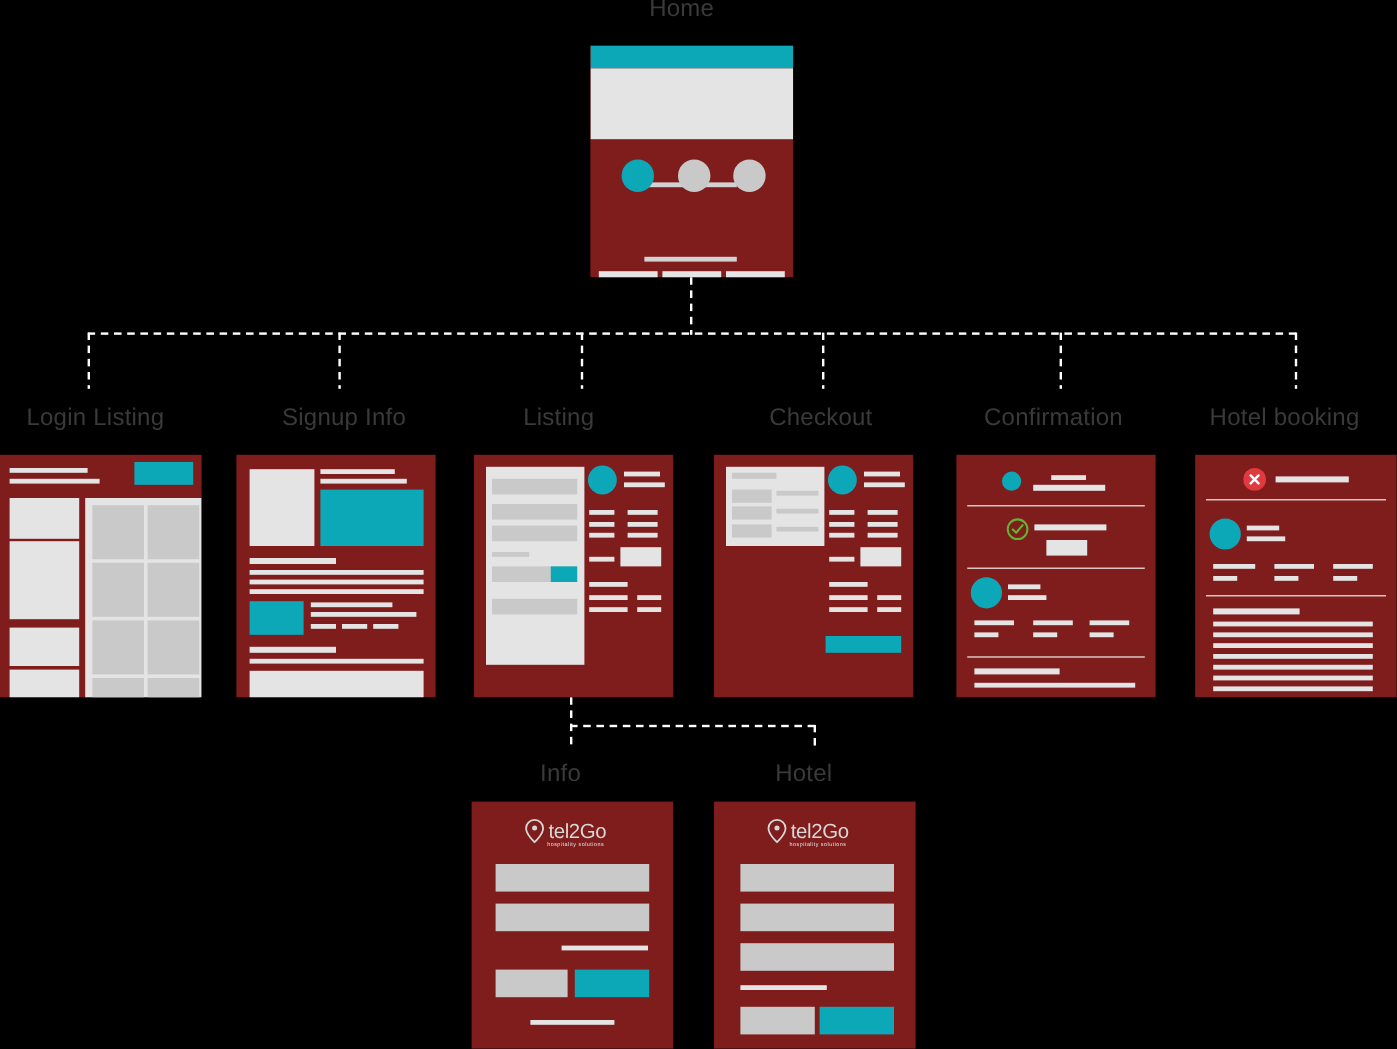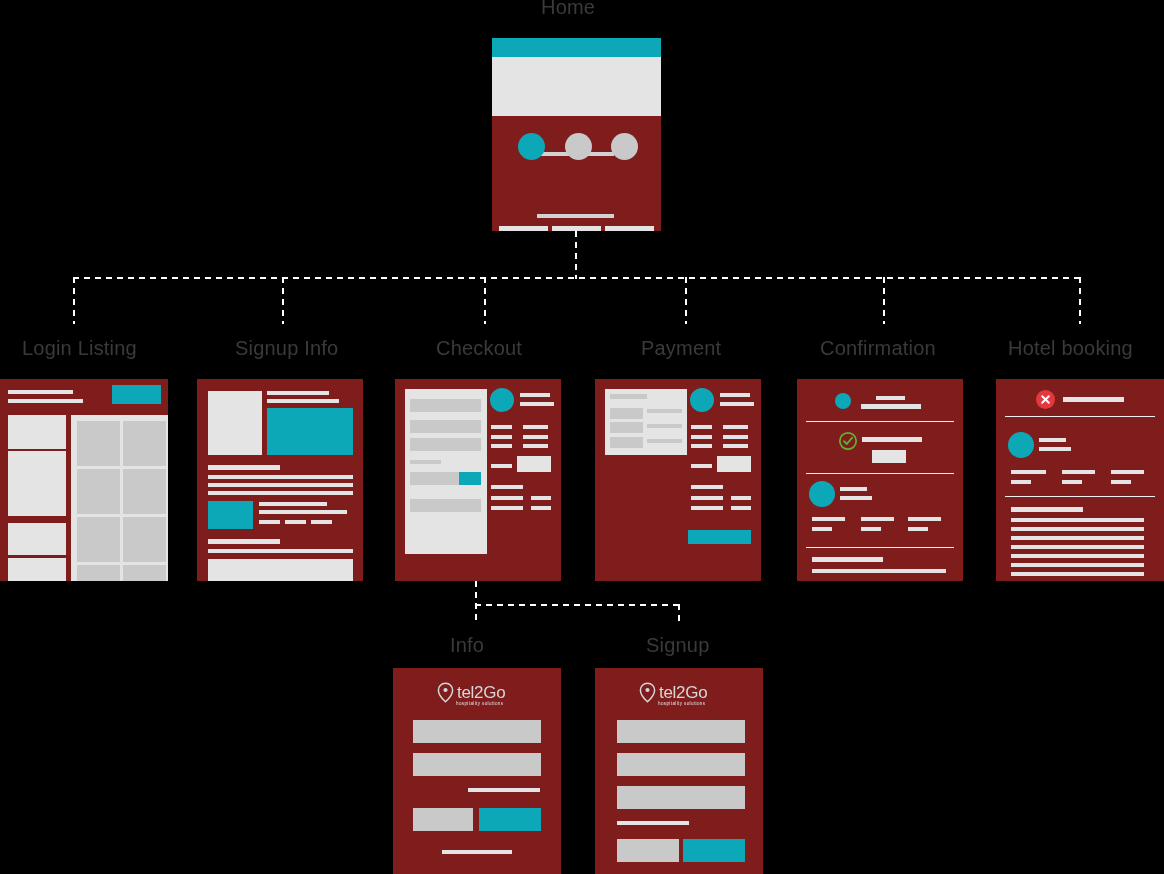--- a/index.html
+++ b/index.html
@@ -85,22 +85,22 @@
 
   <div class="conn-v" style="left:73px;  top:277px; height:47px;"></div>
   <div class="conn-v" style="left:282px; top:277px; height:47px;"></div>
   <div class="conn-v" style="left:484px; top:277px; height:47px;"></div>
   <div class="conn-v" style="left:685px; top:277px; height:47px;"></div>
   <div class="conn-v" style="left:883px; top:277px; height:47px;"></div>
   <div class="conn-v" style="left:1079px; top:277px; height:47px;"></div>
 
   <div class="node-label" style="left:22px;   top:337px;">Login Listing</div>
   <div class="node-label" style="left:235px;  top:337px;">Signup Info</div>
-  <div class="node-label" style="left:436px;  top:337px;">Checkout</div>
-  <div class="node-label" style="left:641px;  top:337px;">Payment</div>
+  <div class="node-label" style="left:436px;  top:337px;">Listing</div>
+  <div class="node-label" style="left:641px;  top:337px;">Checkout</div>
   <div class="node-label" style="left:820px;  top:337px;">Confirmation</div>
   <div class="node-label" style="left:1008px; top:337px;">Hotel booking</div>
 
   <div class="card" style="left:-10px; top:379px; width:178px; height:202px;">
     <div class="blk g-l" style="left:18px; top:11px; width:65px; height:4px;"></div>
     <div class="blk g-l" style="left:18px; top:20px; width:75px; height:4px;"></div>
     <div class="blk teal" style="left:122px; top:6px; width:49px; height:19px;"></div>
 
     <div class="blk g-l" style="left:18px; top:36px; width:58px; height:34px;"></div>
     <div class="blk g-l" style="left:18px; top:72px; width:58px; height:65px;"></div>
@@ -263,21 +263,21 @@
     <div class="blk g-l" style="left:15px; top:175px; width:133px; height:4px;"></div>
     <div class="blk g-l" style="left:15px; top:184px; width:133px; height:4px;"></div>
     <div class="blk g-l" style="left:15px; top:193px; width:133px; height:4px;"></div>
   </div>
 
   <div class="conn-v" style="left:475px; top:581px; height:40px;"></div>
   <div class="conn-h" style="left:475px; top:604px; width:205px;"></div>
   <div class="conn-v" style="left:678px; top:604px; height:18px;"></div>
 
   <div class="node-label" style="left:450px; top:634px;">Info</div>
-  <div class="node-label" style="left:646px; top:634px;">Signup</div>
+  <div class="node-label" style="left:646px; top:634px;">Hotel</div>
 
   <div class="card" style="left:393px; top:668px; width:168px; height:206px;">
     <div class="logo" style="left:44px; top:14px;">
       <svg width="17" height="21" viewBox="0 0 17 21">
         <path d="M8.5 1.2 C4.5 1.2 1.4 4.3 1.4 8.2 C1.4 13.4 8.5 19.8 8.5 19.8 C8.5 19.8 15.6 13.4 15.6 8.2 C15.6 4.3 12.5 1.2 8.5 1.2 Z" fill="none" stroke="#d7d7d7" stroke-width="1.5"></path>
         <circle cx="8.5" cy="8" r="2.1" fill="#d7d7d7"></circle>
       </svg>
       <span class="logo-text">tel2Go</span>
     </div>
     <div class="logo-sub" style="left:63px; top:33px;">hospitality solutions</div>

